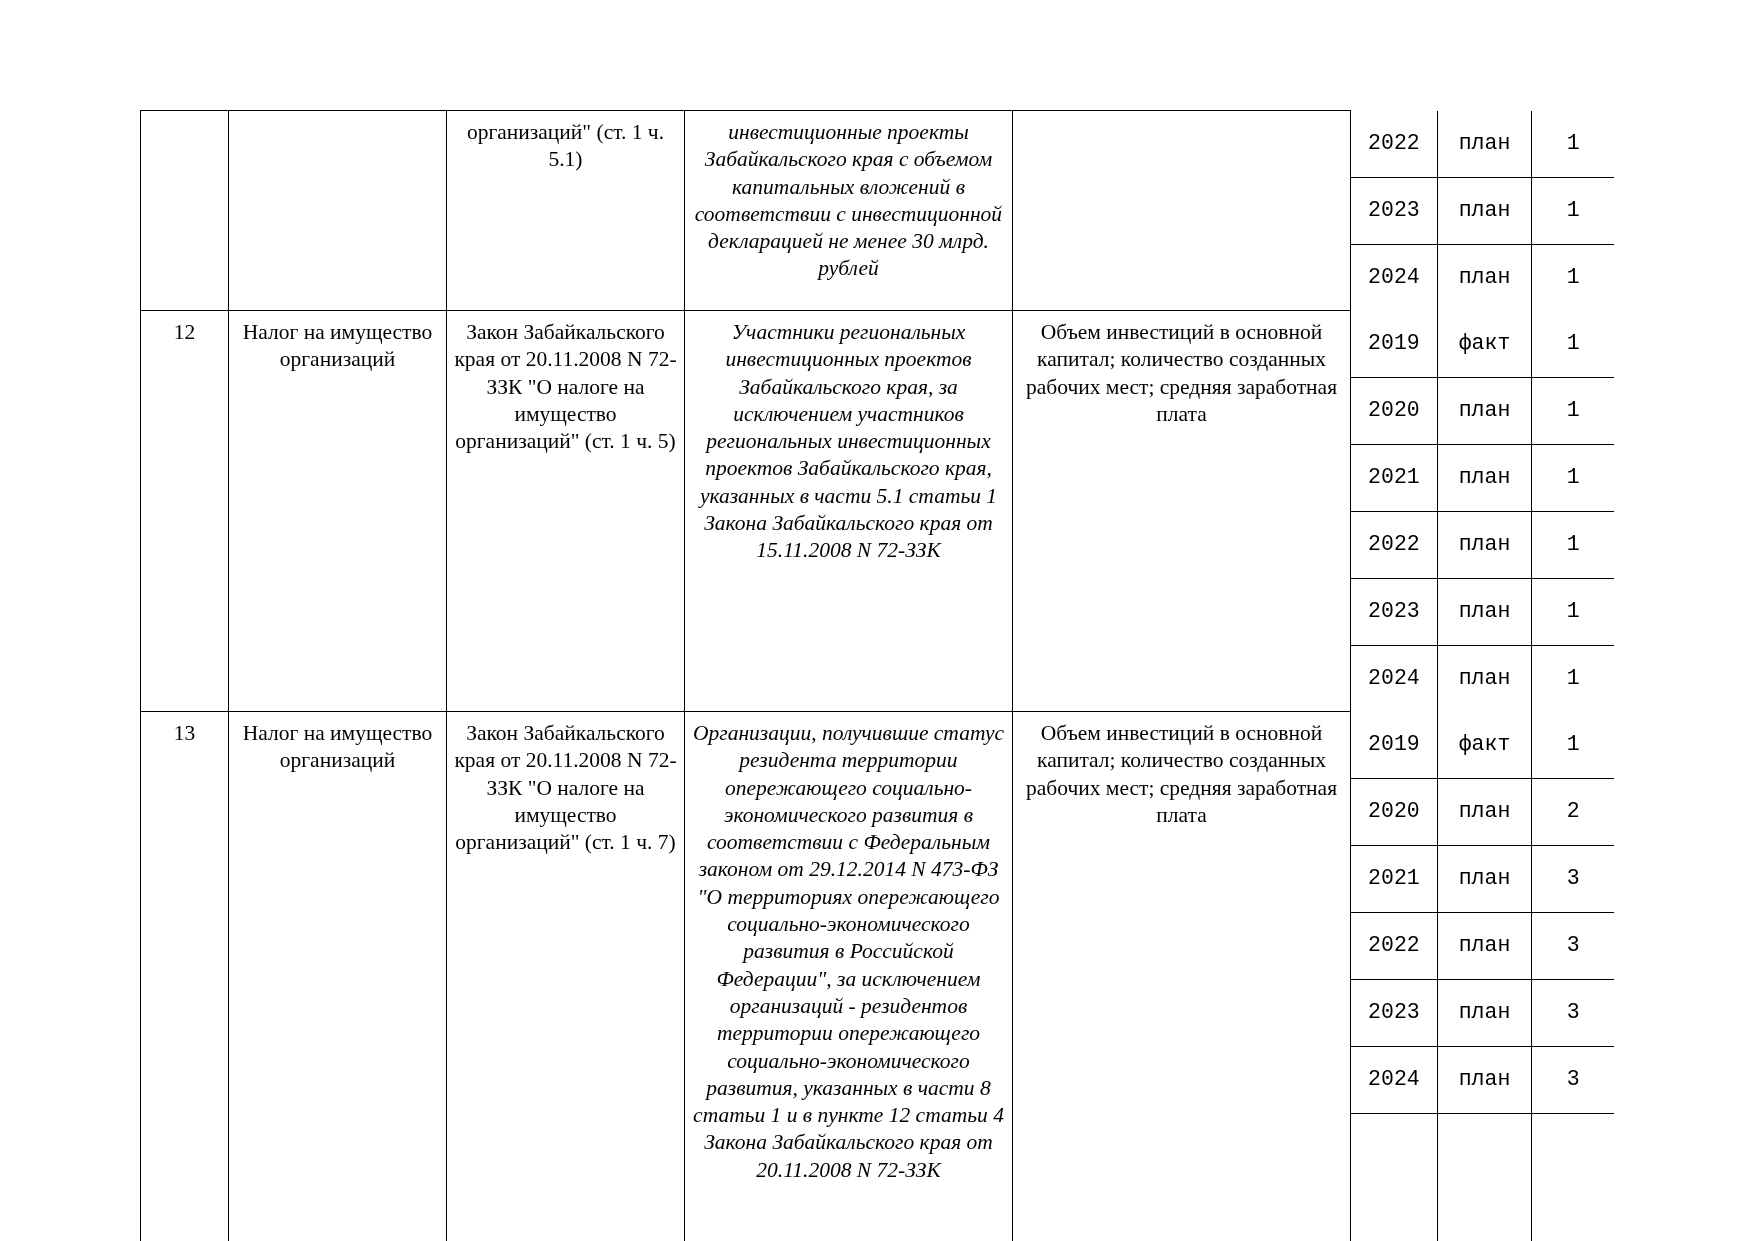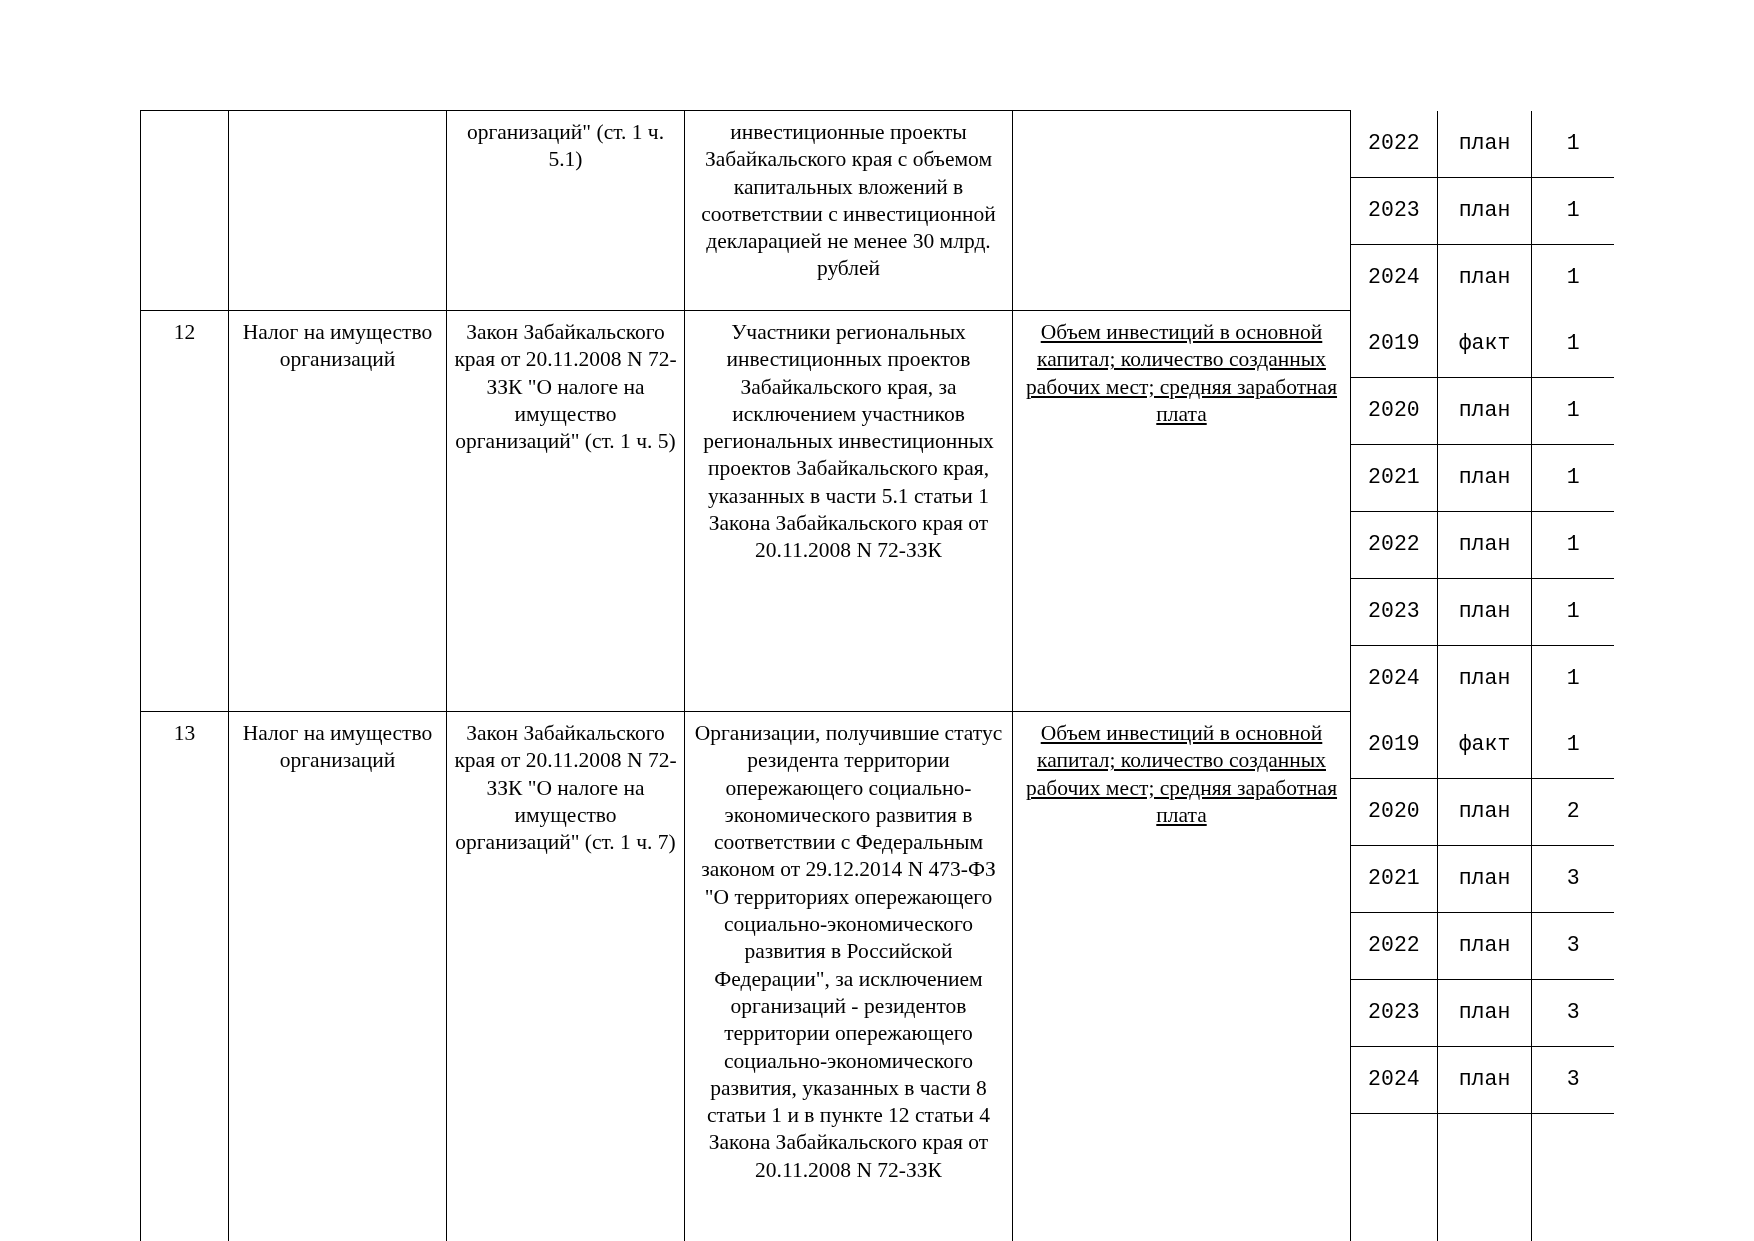--- a/index.html
+++ b/index.html
@@ -29,22 +29,22 @@
     border: 1.4px solid #000000;
     vertical-align: top;
     padding: 8px 6px 8px 6px;
     font-size: 21.5px;
     line-height: 1.27;
     text-align: center;
   }
   td.c-num      { width: 75px; margin-left: 37px; }
   td.c-tax      { width: 205px; }
   td.c-law      { width: 225px; }
-  td.c-cat      { width: 315px; }
-  td.c-ind      { width: 325px; text-decoration: underline; }
+  td.c-cat      { width: 315px; font-style: italic; }
+  td.c-ind      { width: 325px; }
   .yearblock { padding: 0 !important; border: none !important; }
 
   
   table.years {
     border-collapse: collapse;
     width: 100%;
     font-family: Liberation Mono, monospace;
   }
   table.years td {
     border: 1.4px solid #000000;
@@ -93,21 +93,21 @@
               </tr>
             </tbody>
           </table>
         </td>
       </tr>
 
       <tr>
         <td class="c-num">12</td>
         <td class="c-tax">Налог на имущество организаций</td>
         <td class="c-law">Закон Забайкальского края от 20.11.2008 N 72-ЗЗК "О налоге на имущество организаций" (ст. 1 ч. 5)</td>
-        <td class="c-cat">Участники региональных инвестиционных проектов Забайкальского края, за исключением участников региональных инвестиционных проектов Забайкальского края, указанных в части 5.1 статьи 1 Закона Забайкальского края от 20.11.2008 N 72-ЗЗК</td>
+        <td class="c-cat">Участники региональных инвестиционных проектов Забайкальского края, за исключением участников региональных инвестиционных проектов Забайкальского края, указанных в части 5.1 статьи 1 Закона Забайкальского края от 15.11.2008 N 72-ЗЗК</td>
         <td class="c-ind">Объем инвестиций в основной капитал; количество созданных рабочих мест; средняя заработная плата</td>
         <td class="yearblock" colspan="3">
           <table class="years">
             <tbody>
               <tr>
                 <td class="y-year">2019</td>
                 <td class="y-type">факт</td>
                 <td class="y-val">1</td>
               </tr>
               <tr>

